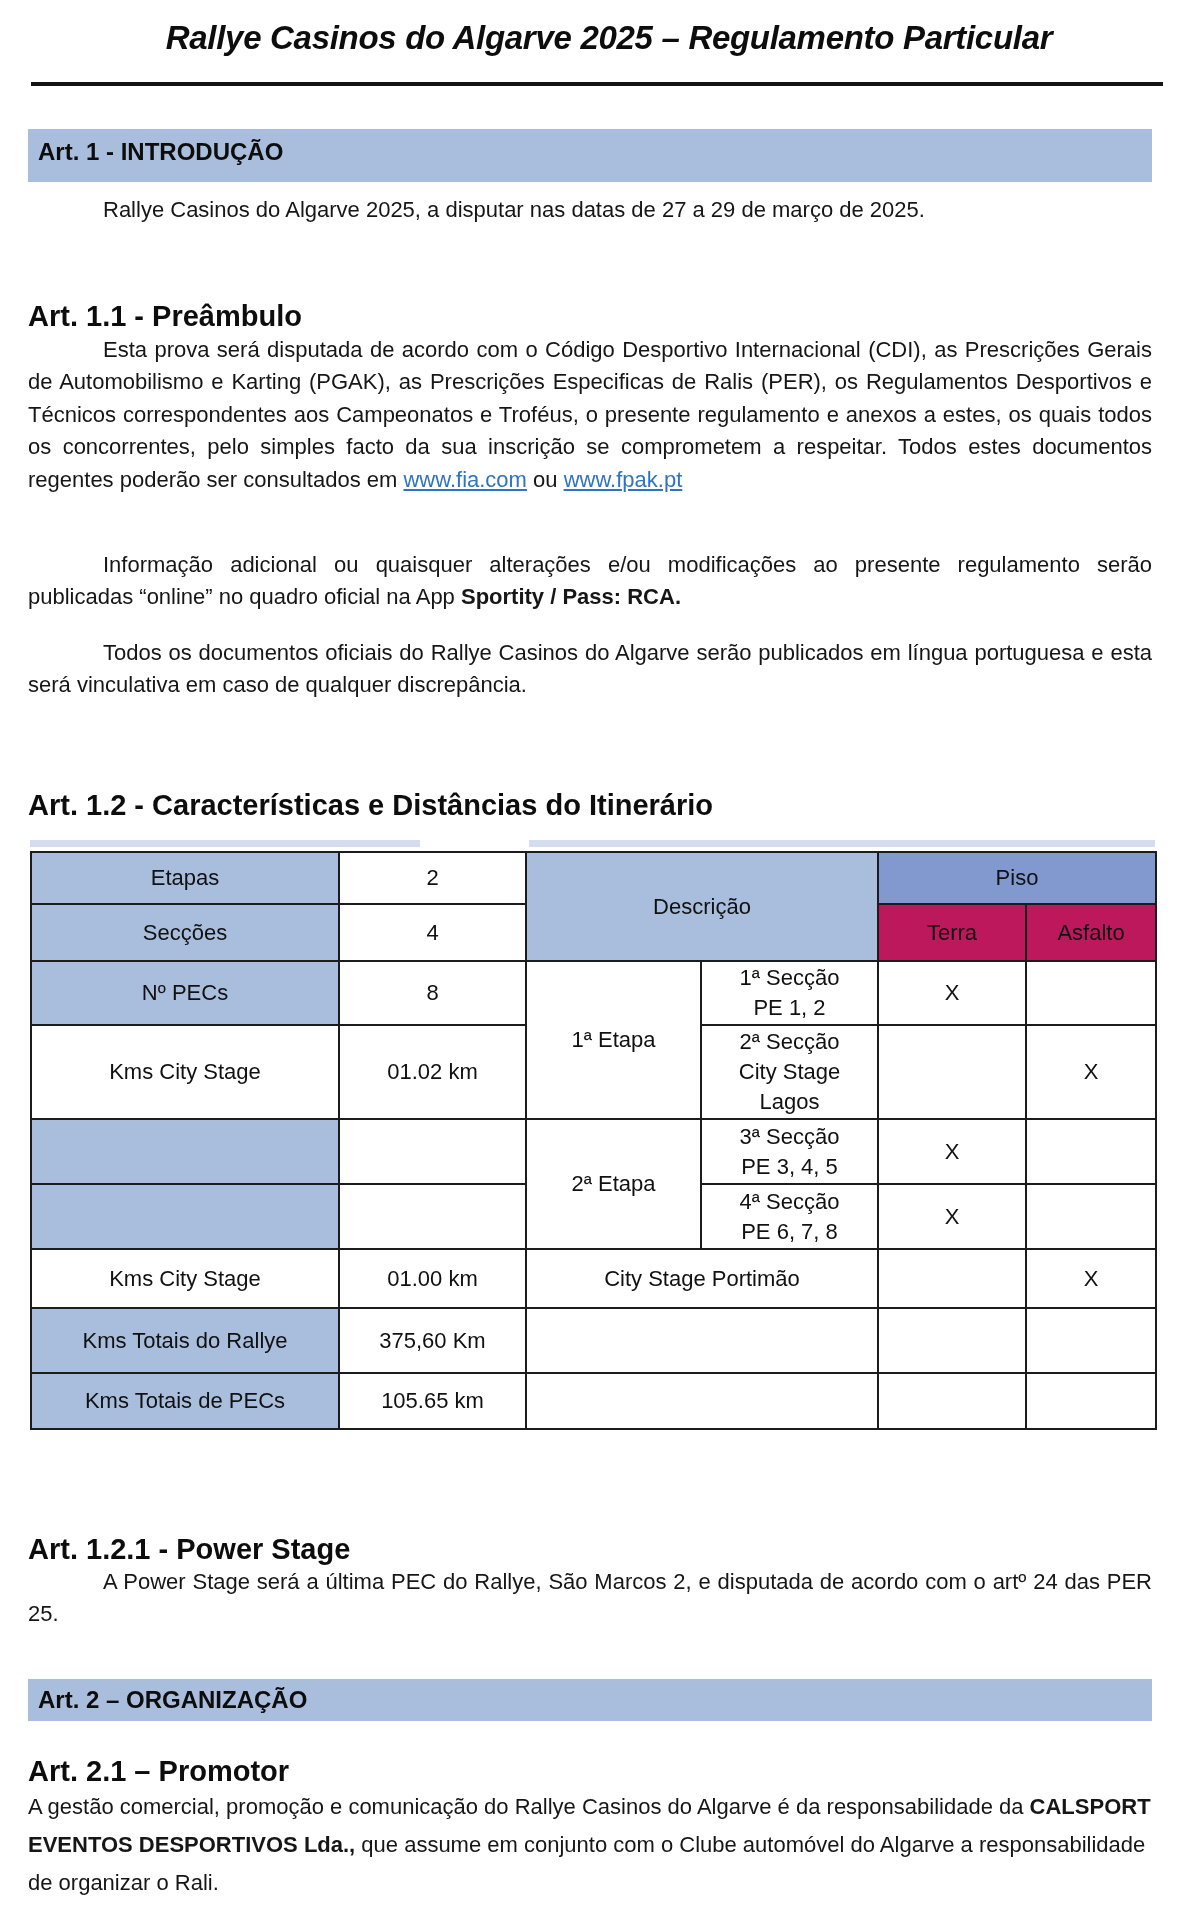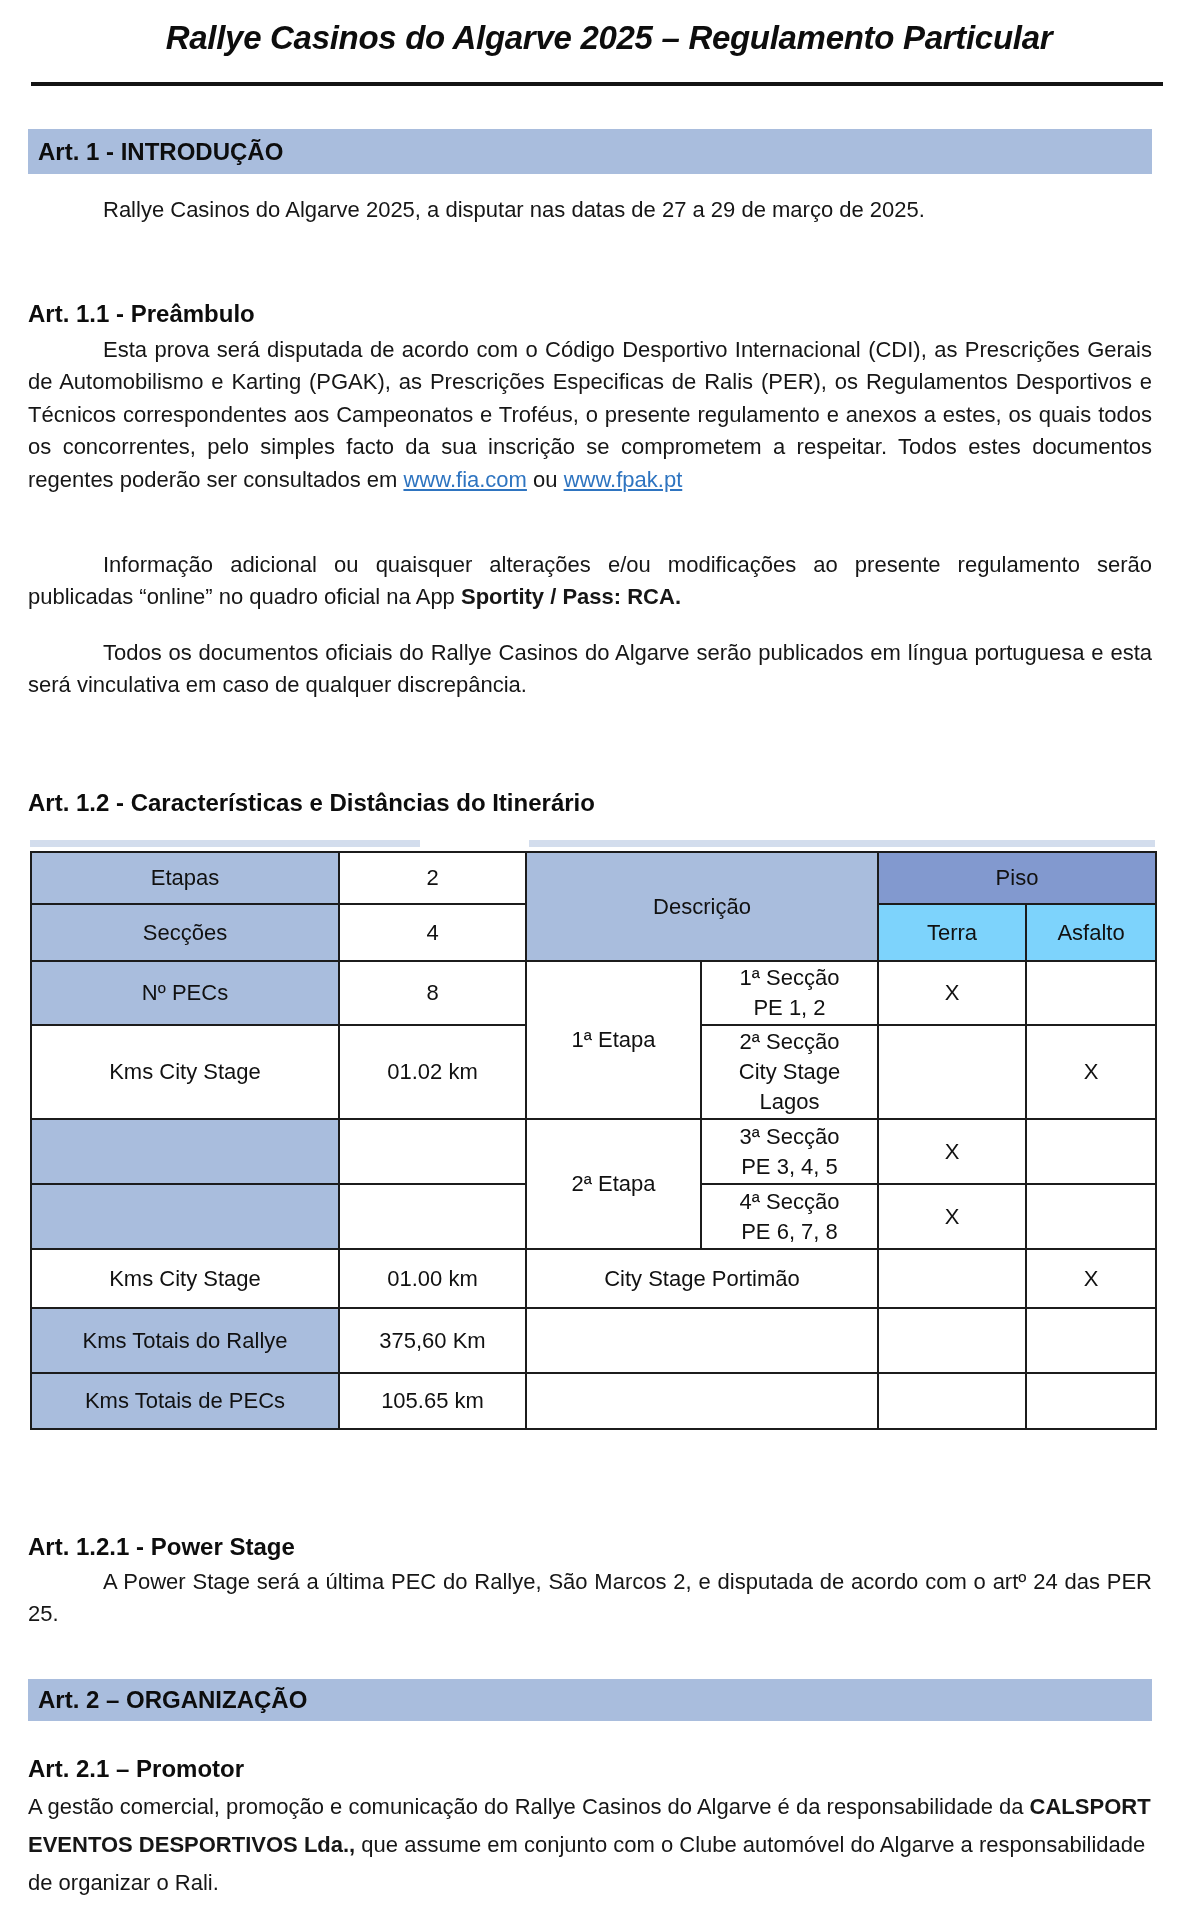--- a/index.html
+++ b/index.html
@@ -15,30 +15,30 @@
     letter-spacing:-0.3px; color:#0d0d0d;margin-left:20px;
   }
   .title-rule {
     position:absolute; top:82px; left:31px; width:1132px; height:4px;
     background:#141414;
   }
   .section-bar {
     position:absolute; left:28px; width:1124px; background:#a9bddd;
     font-size:24px; font-weight:bold; color:#0d0d0d; padding-left:10px;
   }
-  .bar-art1 { top:129px; height:45px; line-height:45px; }
+  .bar-art1 { top:129px; height:53px; line-height:45px; }
   .bar-art2 { top:1679px; height:42px; line-height:42px; }
   .para {
     position:absolute; left:28px; width:1124px;
     font-size:22px; line-height:32.4px;
   }
   .justified { text-align:justify; }
   .indent { text-indent:75px; }
   .subheading {
-    position:absolute; left:28px; font-size:24px; font-weight:bold; color:#0d0d0d;
+    position:absolute; left:28px; font-size:29px; font-weight:bold; color:#0d0d0d;
   }
   .pos-intro { top:194px; }
   .pos-h11 { top:300px; }
   .pos-p1 { top:334px; }
   .pos-p2 { top:549px; }
   .pos-p3 { top:637px; }
   .pos-h12 { top:789px; }
   .pos-h121 { top:1533px; }
   .pos-p121 { top:1566px; }
   .pos-h21 { top:1755px; }
@@ -58,21 +58,21 @@
   }
   table.itinerary td {
     border:2px solid #1c1c1c; text-align:center; vertical-align:middle;
     line-height:30px; overflow:hidden; padding:0 10px;
   }
   .r1 { height:52px; } .r2 { height:57px; } .r3 { height:64px; }
   .r4 { height:94px; } .r5 { height:65px; } .r6 { height:65px; }
   .r7 { height:59px; } .r8 { height:65px; } .r9 { height:56px; }
   td.blue   { background:#a9bddd; }
   td.dkblue { background:#8299cf; }
-  td.ltblue { background:#7dd3fc; }
+  td.ltblue { background:#be185d; }
   td.bt { border-top:5px solid #000; }
   td.bb { border-bottom:5px solid #000; }
   td.bl { border-left:5px solid #000; }
   td.br { border-right:5px solid #000; }
 </style>
 </head>
 <body>
 
 <div class="page">
 

